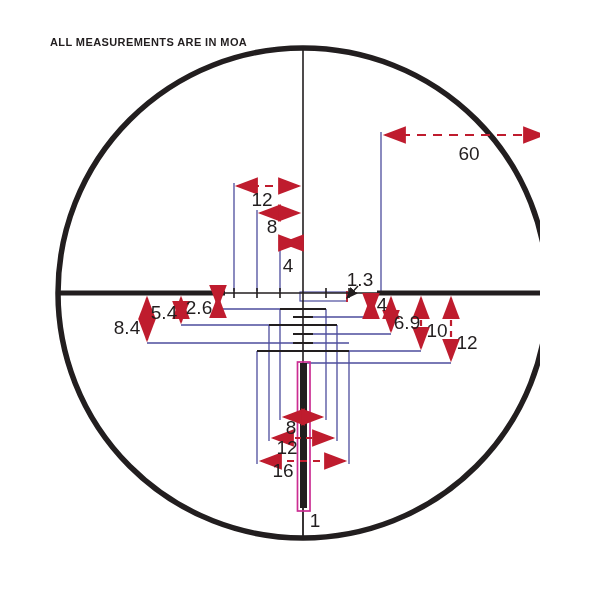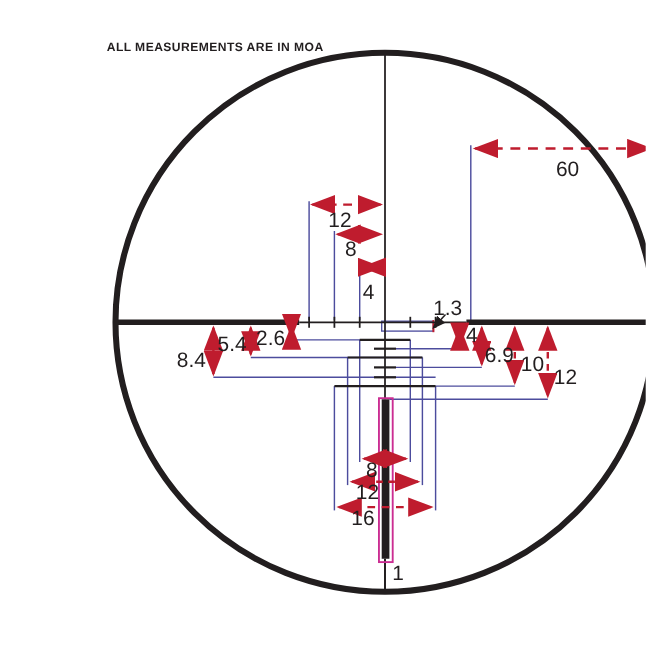--- a/index.html
+++ b/index.html
@@ -1,17 +1,17 @@
 <!DOCTYPE html>
 <html><head>
 <meta charset="utf-8">
 <style>
   html,body{margin:0;padding:0;background:#ffffff;}
   .stage{position:relative;width:540px;height:600px;background:#ffffff;overflow:hidden;
-         font-family:"Liberation Sans", sans-serif;padding-left:47px;}
+         font-family:"Liberation Sans", sans-serif;}
   svg{display:block;}
   .title{font-family:"Liberation Sans", sans-serif;font-weight:bold;font-size:11px;
          letter-spacing:.4px;fill:#221e1f;}
   .dimlabel{font-family:"Liberation Sans", sans-serif;font-size:19px;fill:#221e1f;}
 </style>
 </head>
 <body>
 
 <div class="stage">
 <svg width="600" height="600" viewBox="0 0 600 600">

